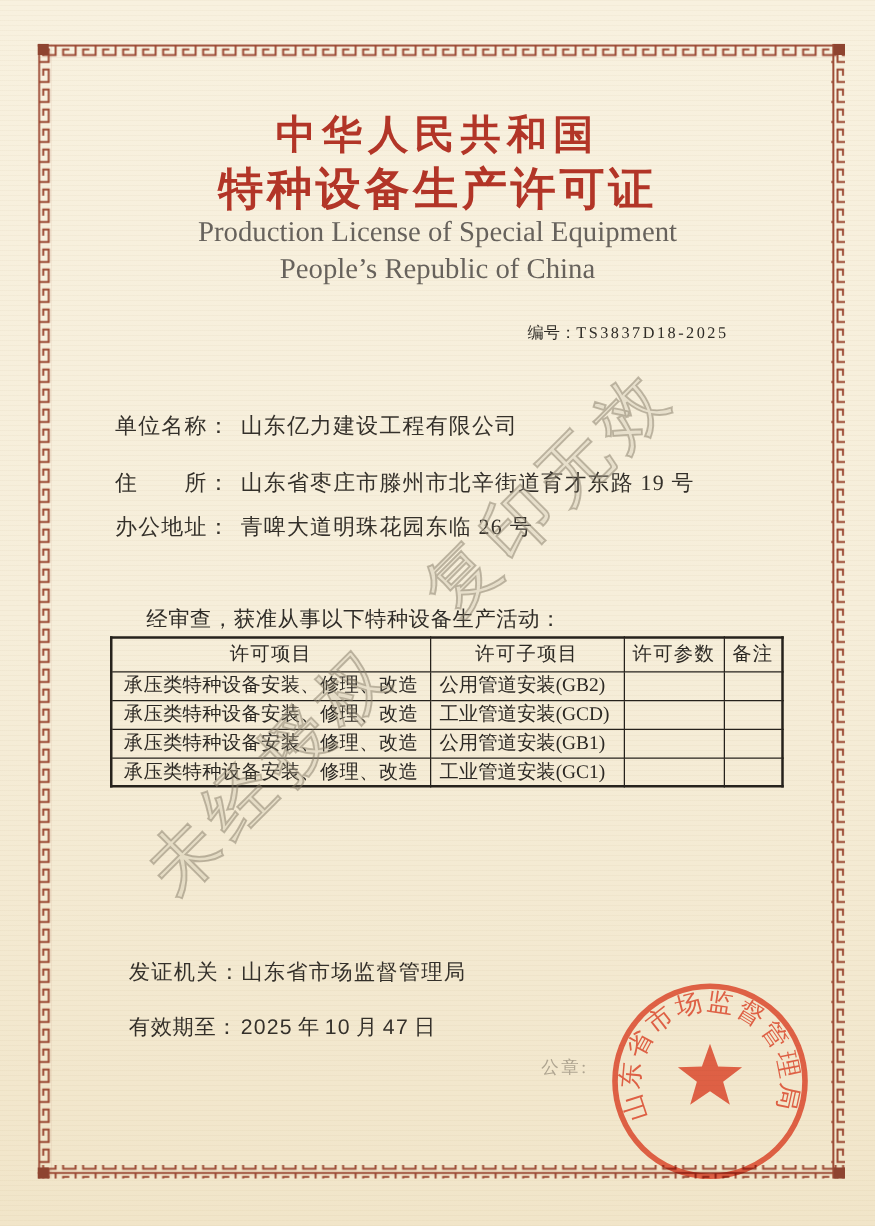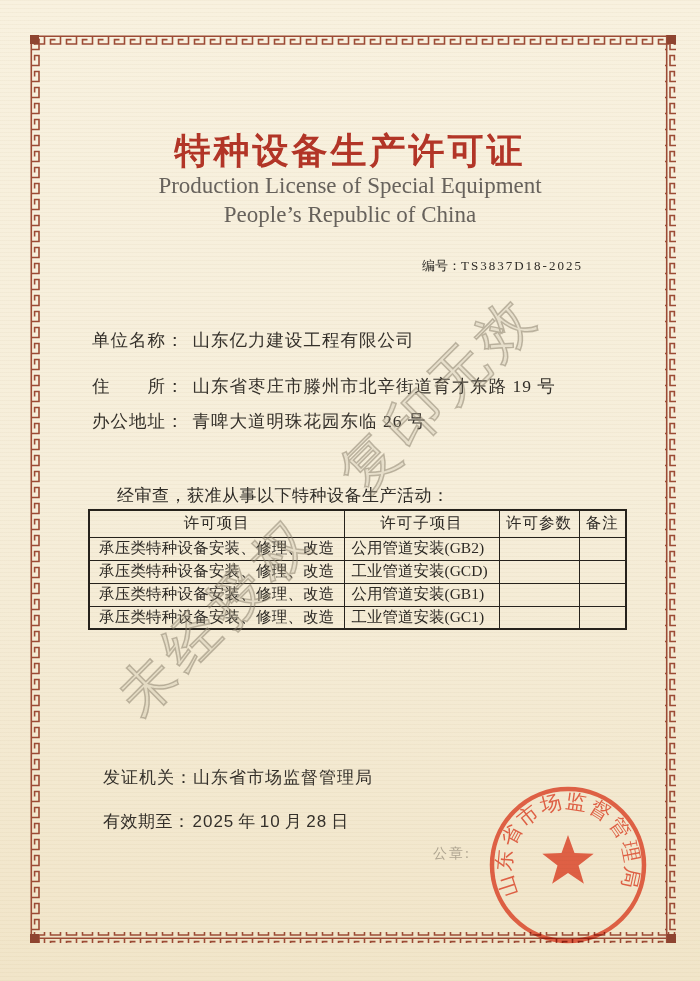--- a/index.html
+++ b/index.html
@@ -90,20 +90,21 @@
     <rect x="0" y="0" width="11" height="908" fill="url(#mv)"></rect>
     <rect x="635" y="0" width="11" height="908" fill="url(#mvr)"></rect>
     <rect x="0" y="0" width="9" height="9" fill="#8e4430"></rect>
     <rect x="637" y="0" width="9" height="9" fill="#8e4430"></rect>
     <rect x="0" y="899" width="9" height="9" fill="#8e4430"></rect>
     <rect x="637" y="899" width="9" height="9" fill="#8e4430"></rect>
   </svg>
 
   <div class="abs watermark">未经授权　复印无效</div>
 
+  <div class="abs title-cn l1">中华人民共和国</div>
   <div class="abs title-cn l2">特种设备生产许可证</div>
   <div class="abs title-en l1">Production License of Special Equipment</div>
   <div class="abs title-en l2">People’s Republic of China</div>
 
   <div class="abs license-row">
     <span>编号：</span><span class="num">TS3837D18-2025</span>
   </div>
 
   <div class="abs field-row row-unit">
     <span class="lbl">单位名称：</span><span>山东亿力建设工程有限公司</span>
@@ -158,21 +159,21 @@
       </tr>
     </tbody>
       </table>
   </div>
 
   <div class="abs issuer-row">
     <span>发证机关：</span><span>山东省市场监督管理局</span>
   </div>
 
   <div class="abs date-row date-valid">
-    <span>有效期至：</span><span class="num">2025</span><span class="unit">年</span><span class="num">10</span><span class="unit">月</span><span class="num">28</span><span class="unit">日</span>
+    <span>有效期至：</span><span class="num">2025</span><span class="unit">年</span><span class="num">10</span><span class="unit">月</span><span class="num">47</span><span class="unit">日</span>
   </div>
 
   <div class="abs seal-note">公章:</div>
 
   <svg class="seal" width="160" height="160" viewBox="0 0 160 160">
     <g opacity="0.88">
       <circle cx="80" cy="81" r="76" fill="none" stroke="#e8563e" stroke-width="4.5"></circle>
       <polygon fill="#e8563e" points="80,51 86.5,69.1 105.7,69.7 90.5,81.4 95.9,99.8 80,89 64.1,99.8 69.5,81.4 54.3,69.7 73.5,69.1"></polygon>
       <path id="sealArc" d="M30.6,109.5 A57,57 0 1 1 129.4,109.5" fill="none"></path>
       <text font-size="20" fill="#e8563e" letter-spacing="2" font-family="Liberation Serif, DejaVu Serif, serif">

